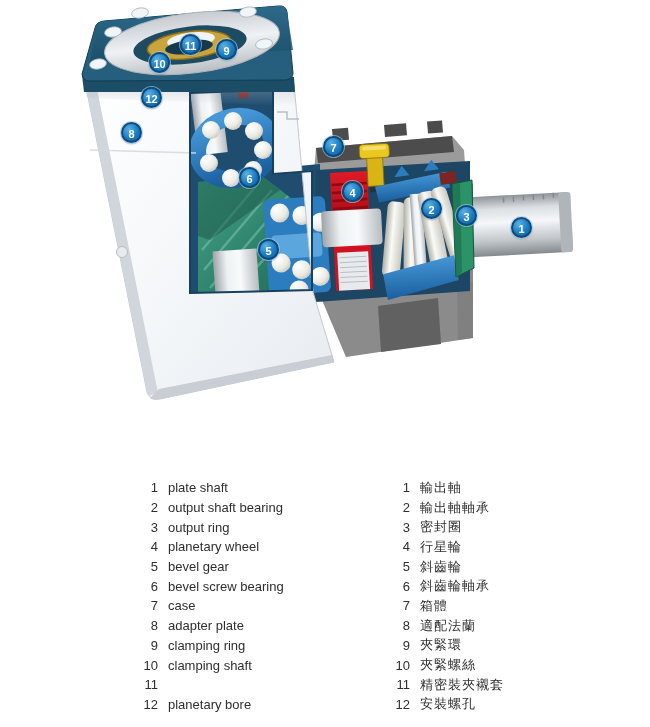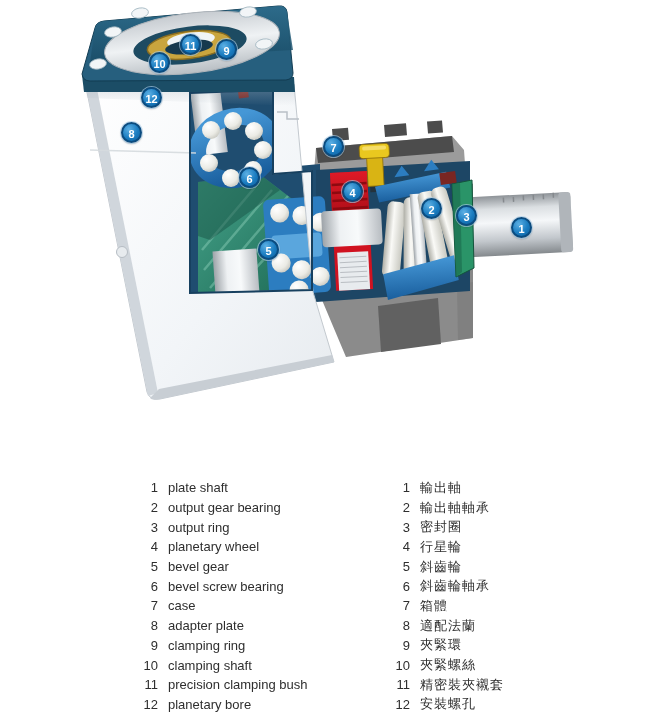--- a/index.html
+++ b/index.html
@@ -212,21 +212,21 @@
   <div class="badge" style="left:141px;top:87px">12</div>
 
   <div id="legend">
     <div class="col col-en">
       <div class="lrow">
           <span class="lnum">1</span>
           <span>plate shaft</span>
         </div>
       <div class="lrow">
           <span class="lnum">2</span>
-          <span>output gear bearing</span>
+          <span>output shaft bearing</span>
         </div>
       <div class="lrow">
           <span class="lnum">3</span>
           <span>output ring</span>
         </div>
       <div class="lrow">
           <span class="lnum">4</span>
           <span>planetary wheel</span>
         </div>
       <div class="lrow">
@@ -248,21 +248,20 @@
       <div class="lrow">
           <span class="lnum">9</span>
           <span>clamping ring</span>
         </div>
       <div class="lrow">
           <span class="lnum">10</span>
           <span>clamping shaft</span>
         </div>
       <div class="lrow">
           <span class="lnum">11</span>
-          <span>precision clamping bush</span>
         </div>
       <div class="lrow">
           <span class="lnum">12</span>
           <span>planetary bore</span>
         </div>
     </div>
     <div class="col col-zh">
       <div class="lrow">
           <span class="lnum">1</span>
           <span class="lzh">輸出軸</span>

